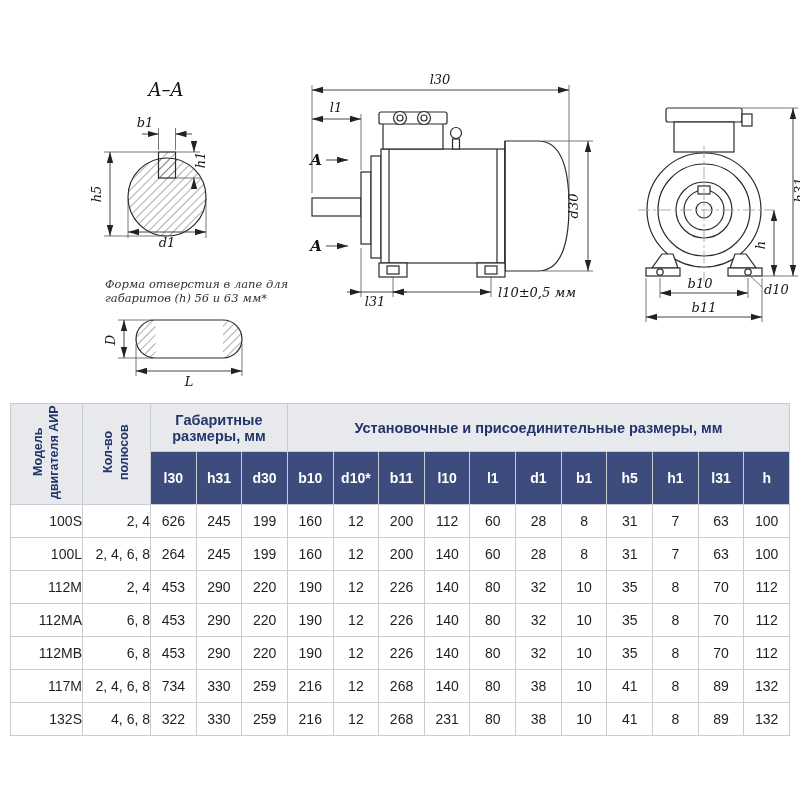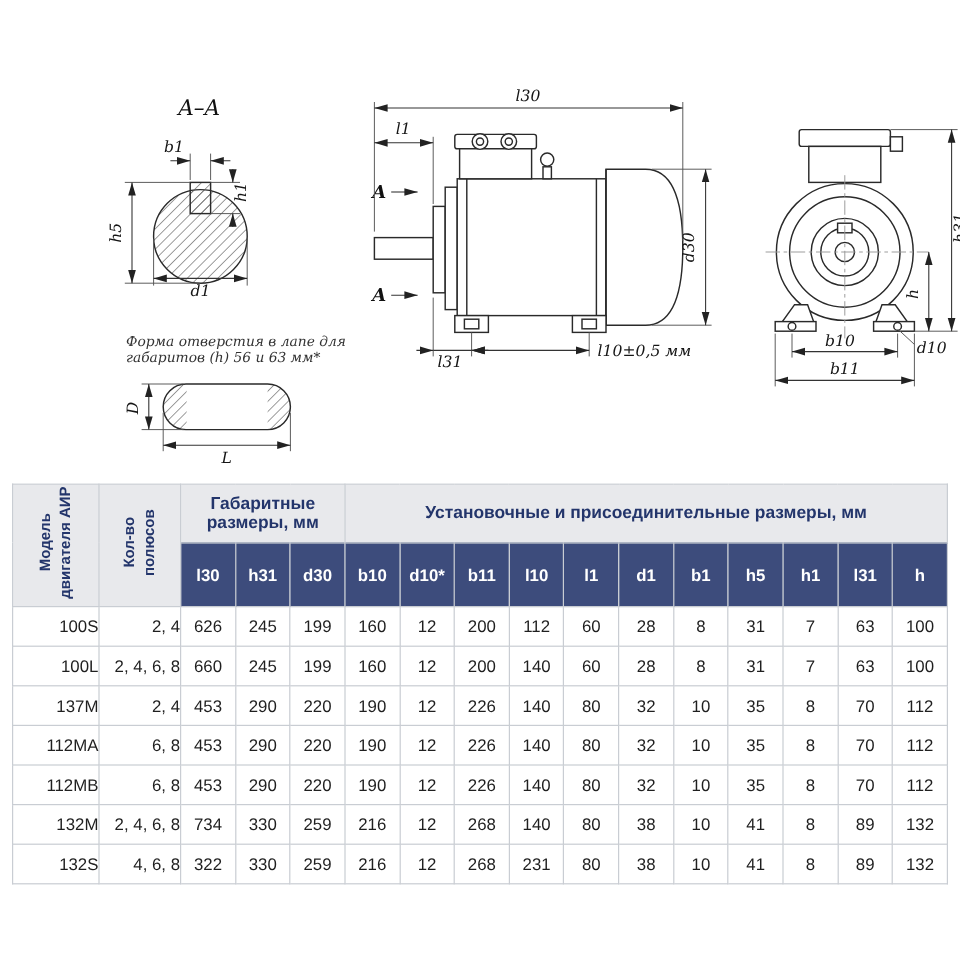--- a/index.html
+++ b/index.html
@@ -250,37 +250,37 @@
           <td>28</td>
           <td>8</td>
           <td>31</td>
           <td>7</td>
           <td>63</td>
           <td>100</td>
         </tr>
         <tr>
           <td class="model-cell">100L</td>
           <td class="poles-cell">2, 4, 6, 8</td>
-          <td>660</td>
+          <td>264</td>
           <td>245</td>
           <td>199</td>
           <td>160</td>
           <td>12</td>
           <td>200</td>
           <td>140</td>
           <td>60</td>
           <td>28</td>
           <td>8</td>
           <td>31</td>
           <td>7</td>
           <td>63</td>
           <td>100</td>
         </tr>
         <tr>
-          <td class="model-cell">137M</td>
+          <td class="model-cell">112M</td>
           <td class="poles-cell">2, 4</td>
           <td>453</td>
           <td>290</td>
           <td>220</td>
           <td>190</td>
           <td>12</td>
           <td>226</td>
           <td>140</td>
           <td>80</td>
           <td>32</td>
@@ -320,21 +320,21 @@
           <td>140</td>
           <td>80</td>
           <td>32</td>
           <td>10</td>
           <td>35</td>
           <td>8</td>
           <td>70</td>
           <td>112</td>
         </tr>
         <tr>
-          <td class="model-cell">132M</td>
+          <td class="model-cell">117M</td>
           <td class="poles-cell">2, 4, 6, 8</td>
           <td>734</td>
           <td>330</td>
           <td>259</td>
           <td>216</td>
           <td>12</td>
           <td>268</td>
           <td>140</td>
           <td>80</td>
           <td>38</td>

